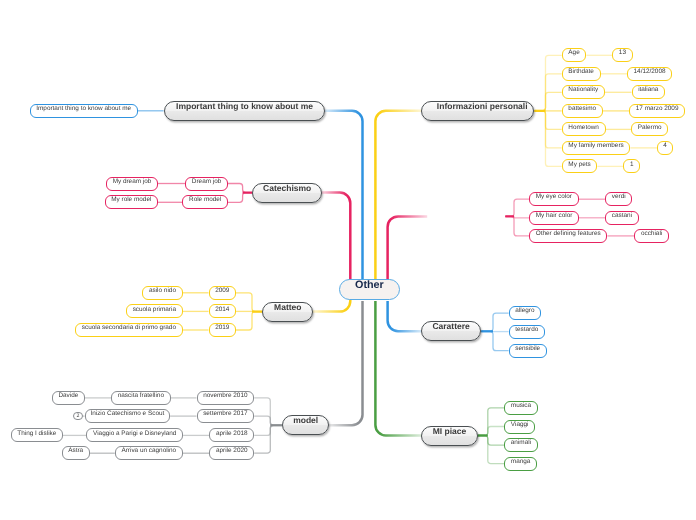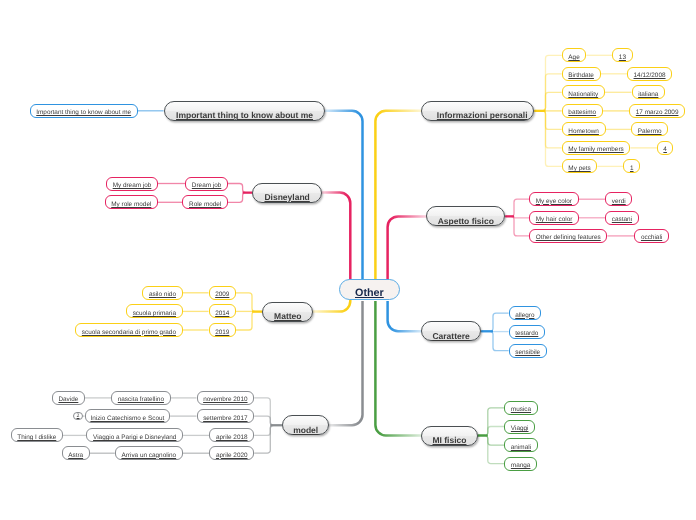--- a/index.html
+++ b/index.html
@@ -3,22 +3,22 @@
 <meta charset="utf-8">
 <title>Mind Map</title>
 <style>
   html,body{margin:0;padding:0;background:#fff;}
   body{width:696px;height:520px;overflow:hidden;
        font-family:"Liberation Sans",sans-serif;
        -webkit-font-smoothing:antialiased;
        text-rendering:geometricPrecision;}
   #canvas{position:relative;width:696px;height:520px;background:#fff;}
   svg#links{position:absolute;left:0;top:0;width:696px;height:520px;}
-  .node{position:absolute;box-sizing:border-box;display:flex;align-items:flex-end;
-        justify-content:center;white-space:nowrap;line-height:1;text-decoration:underline;}
+  .node{position:absolute;box-sizing:border-box;display:flex;align-items:flex-start;
+        justify-content:center;white-space:nowrap;line-height:1;}
   .root{border:1.6px solid #5aabe4;background:#f6f2f0;border-radius:11px;
         color:#16274a;font-weight:bold;font-size:10.8px;z-index:5;}
   .l1{border:1.7px solid #4a4f52;border-radius:11px;color:#3c3c3c;font-weight:bold;
       font-size:8.5px;
       background:linear-gradient(to bottom,#fcfcfc 0%,#f2f2f2 47%,#e9e9e9 53%,#e0e0e0 100%);
       box-shadow:1px 1.5px 2px rgba(0,0,0,0.3);z-index:4;}
   .leaf{border-style:solid;border-width:1.5px;border-radius:6px;background:#fff;
         color:#3b3b3b;font-size:6.4px;z-index:3;padding-top:1.2px;}
 </style>
 </head>
@@ -171,37 +171,34 @@
     <div class="node leaf" style="left: 656.9px; top: 140.9px; width: 16.5px; height: 14px; border-color: rgb(251, 208, 22);">
       <span>4</span>
     </div>
     <div class="node leaf" style="left: 561.7px; top: 159.4px; width: 35.7px; height: 14px; border-color: rgb(251, 208, 22);">
       <span>My pets</span>
     </div>
     <div class="node leaf" style="left: 623.3px; top: 159.4px; width: 16.9px; height: 14px; border-color: rgb(251, 208, 22);">
       <span>1</span>
     </div>
     <div class="node l1" style="left: 252.3px; top: 182.6px; width: 69.7px; height: 20px;">
-      <span>Disneyland</span>
+      <span>Catechismo</span>
     </div>
     <div class="node leaf" style="left: 185.2px; top: 176.5px; width: 42.8px; height: 14px; border-color: rgb(230, 35, 97);">
       <span>Dream job</span>
     </div>
     <div class="node leaf" style="left: 106px; top: 176.5px; width: 52px; height: 14px; border-color: rgb(230, 35, 97);">
       <span>My dream job</span>
     </div>
     <div class="node leaf" style="left: 182.4px; top: 195.3px; width: 45.6px; height: 14px; border-color: rgb(230, 35, 97);">
       <span>Role model</span>
     </div>
     <div class="node leaf" style="left: 104.6px; top: 195.3px; width: 53.4px; height: 14px; border-color: rgb(230, 35, 97);">
       <span>My role model</span>
     </div>
-    <div class="node l1" style="left: 426.2px; top: 206.4px; width: 79.1px; height: 20px;">
-      <span>Aspetto fisico</span>
-    </div>
     <div class="node leaf" style="left: 529.1px; top: 192.2px; width: 49.5px; height: 14px; border-color: rgb(230, 35, 97);">
       <span>My eye color</span>
     </div>
     <div class="node leaf" style="left: 605.2px; top: 192.2px; width: 27.2px; height: 14px; border-color: rgb(230, 35, 97);">
       <span>verdi</span>
     </div>
     <div class="node leaf" style="left: 529.1px; top: 210.8px; width: 49.9px; height: 14px; border-color: rgb(230, 35, 97);">
       <span>My hair color</span>
     </div>
     <div class="node leaf" style="left: 605.2px; top: 210.8px; width: 33.5px; height: 14px; border-color: rgb(230, 35, 97);">
@@ -279,21 +276,21 @@
     <div class="node leaf" style="left: 209.3px; top: 446.2px; width: 44.9px; height: 14px; border-color: rgb(138, 141, 145);">
       <span>aprile 2020</span>
     </div>
     <div class="node leaf" style="left: 114.8px; top: 446.2px; width: 68px; height: 14px; border-color: rgb(138, 141, 145);">
       <span>Arriva un cagnolino</span>
     </div>
     <div class="node leaf" style="left: 61.6px; top: 446.2px; width: 28.2px; height: 14px; border-color: rgb(138, 141, 145);">
       <span>Astra</span>
     </div>
     <div class="node l1" style="left: 421.3px; top: 425.5px; width: 56.4px; height: 20px;">
-      <span>MI fisico</span>
+      <span>MI piace</span>
     </div>
     <div class="node leaf" style="left: 504.2px; top: 400.8px; width: 33.5px; height: 14px; border-color: rgb(74, 158, 67);">
       <span>musica</span>
     </div>
     <div class="node leaf" style="left: 504.2px; top: 419.5px; width: 31px; height: 14px; border-color: rgb(74, 158, 67);">
       <span>Viaggi</span>
     </div>
     <div class="node leaf" style="left: 504.2px; top: 438.1px; width: 33.5px; height: 14px; border-color: rgb(74, 158, 67);">
       <span>animali</span>
     </div>

